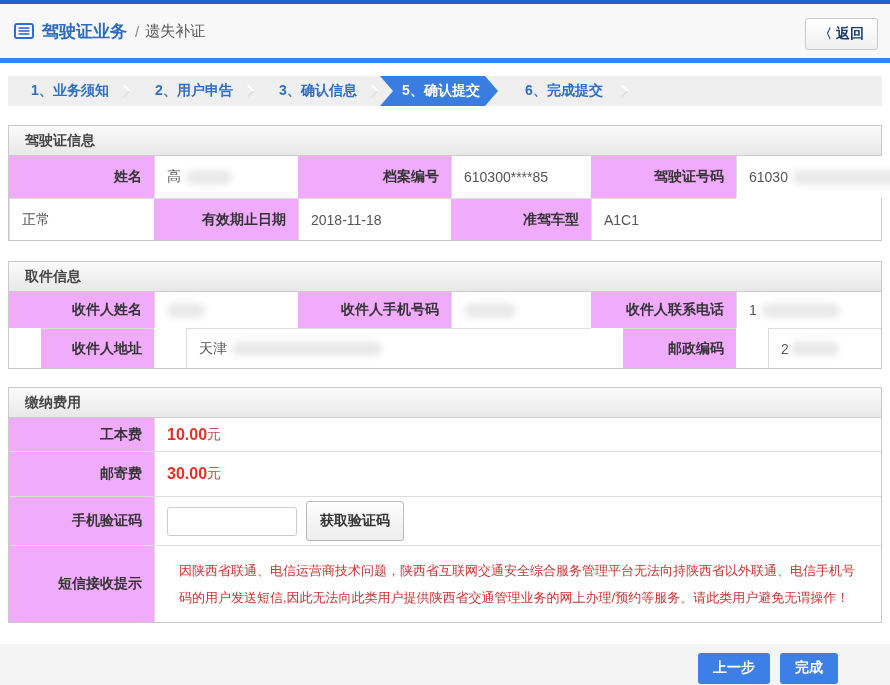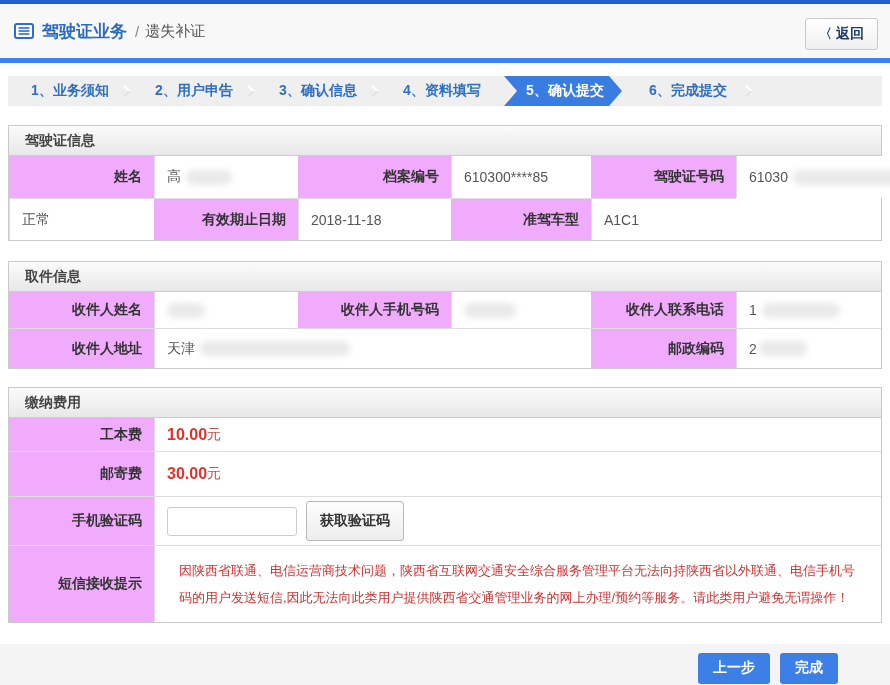--- a/index.html
+++ b/index.html
@@ -53,21 +53,21 @@
     height:30px; background:linear-gradient(#fbfbfb,#e8e8e8); border-bottom:1px solid #cccccc;
     display:flex; align-items:center; padding:0 16px;
     font-size:14px; font-weight:bold; color:#444;
   }
   .grid6 { display:grid; grid-template-columns:145px 144px 153px 140px 145px 1fr; }
   .grid2 { display:grid; grid-template-columns:145px 1fr; }
   .cell { display:flex; align-items:center; font-size:14px; border-top:1px solid #dddddd; min-height:42px; }
   .row0 .cell { border-top:none; }
   .lbl { background:#f0abfc; justify-content:flex-end; text-align:right; padding:4px 12px 4px 4px; color:#333; font-weight:bold; }
   .val { background:#ffffff; padding:4px 8px 4px 12px; color:#555; border-left:1px solid #dddddd; }
-  .h36 { min-height:36px; } .h40 { min-height:40px; }
+  .h36 { min-height:36px; } .h40 { min-height:40px;margin-left:32px; }
   .h33 { min-height:33px; } .h45 { min-height:45px; } .h48 { min-height:48px; } .h68 { min-height:68px; }
   .span3 { grid-column:2 / span 3; }
   
   .smudge {
     display:inline-block; height:15px; border-radius:8px; background:#e9e9e9;
     filter:blur(3px); vertical-align:middle; margin-left:5px;
   }
   
   .fee-amount { color:#e8302a; font-weight:bold; font-size:16px; }
   .fee-unit { color:#c05252; font-size:14px; }
@@ -118,23 +118,20 @@
     <span class="sep"></span>
   </div>
   <div class="step w">
     <span>2、用户申告</span>
     <span class="sep"></span>
   </div>
   <div class="step w">
     <span>3、确认信息</span>
     <span class="sep"></span>
   </div>
-  <div class="step w">
-    <span>4、资料填写</span>
-  </div>
   <div class="step active">
     <span>5、确认提交</span>
   </div>
   <div class="step last">
     <span>6、完成提交</span>
     <span class="sep"></span>
   </div>
   <div class="step-filler"></div>
 </div>
 

